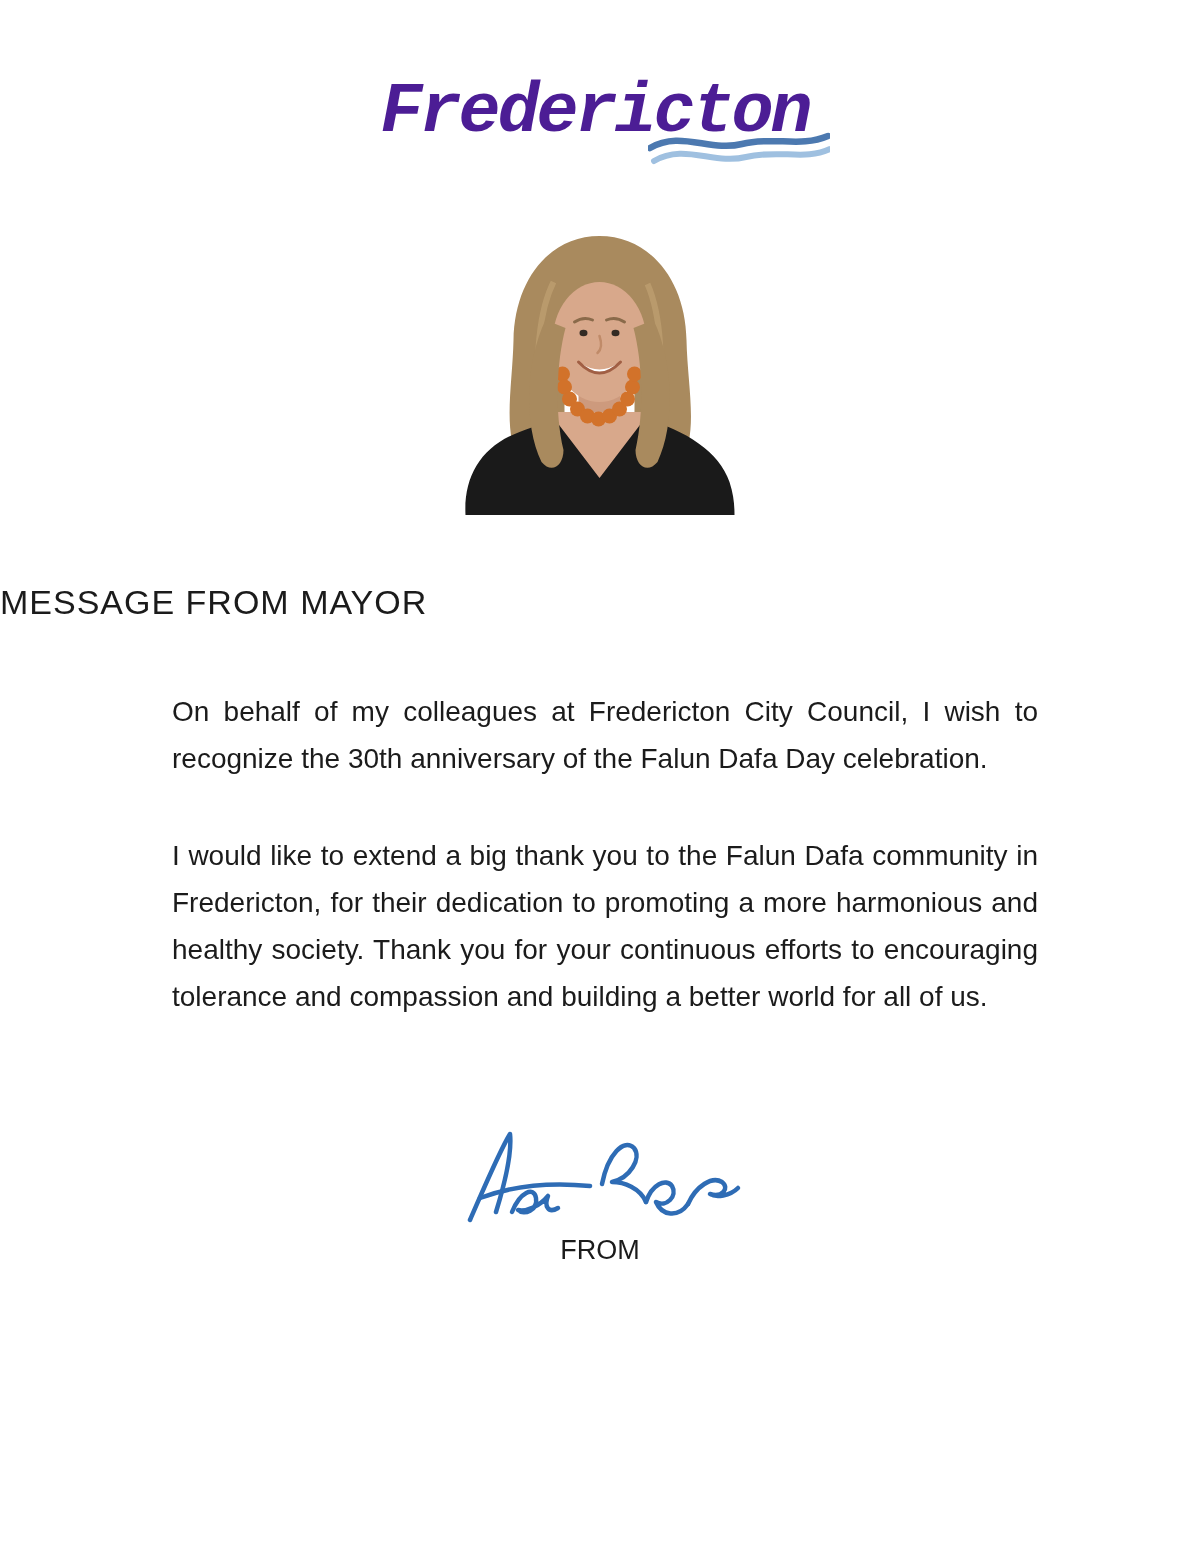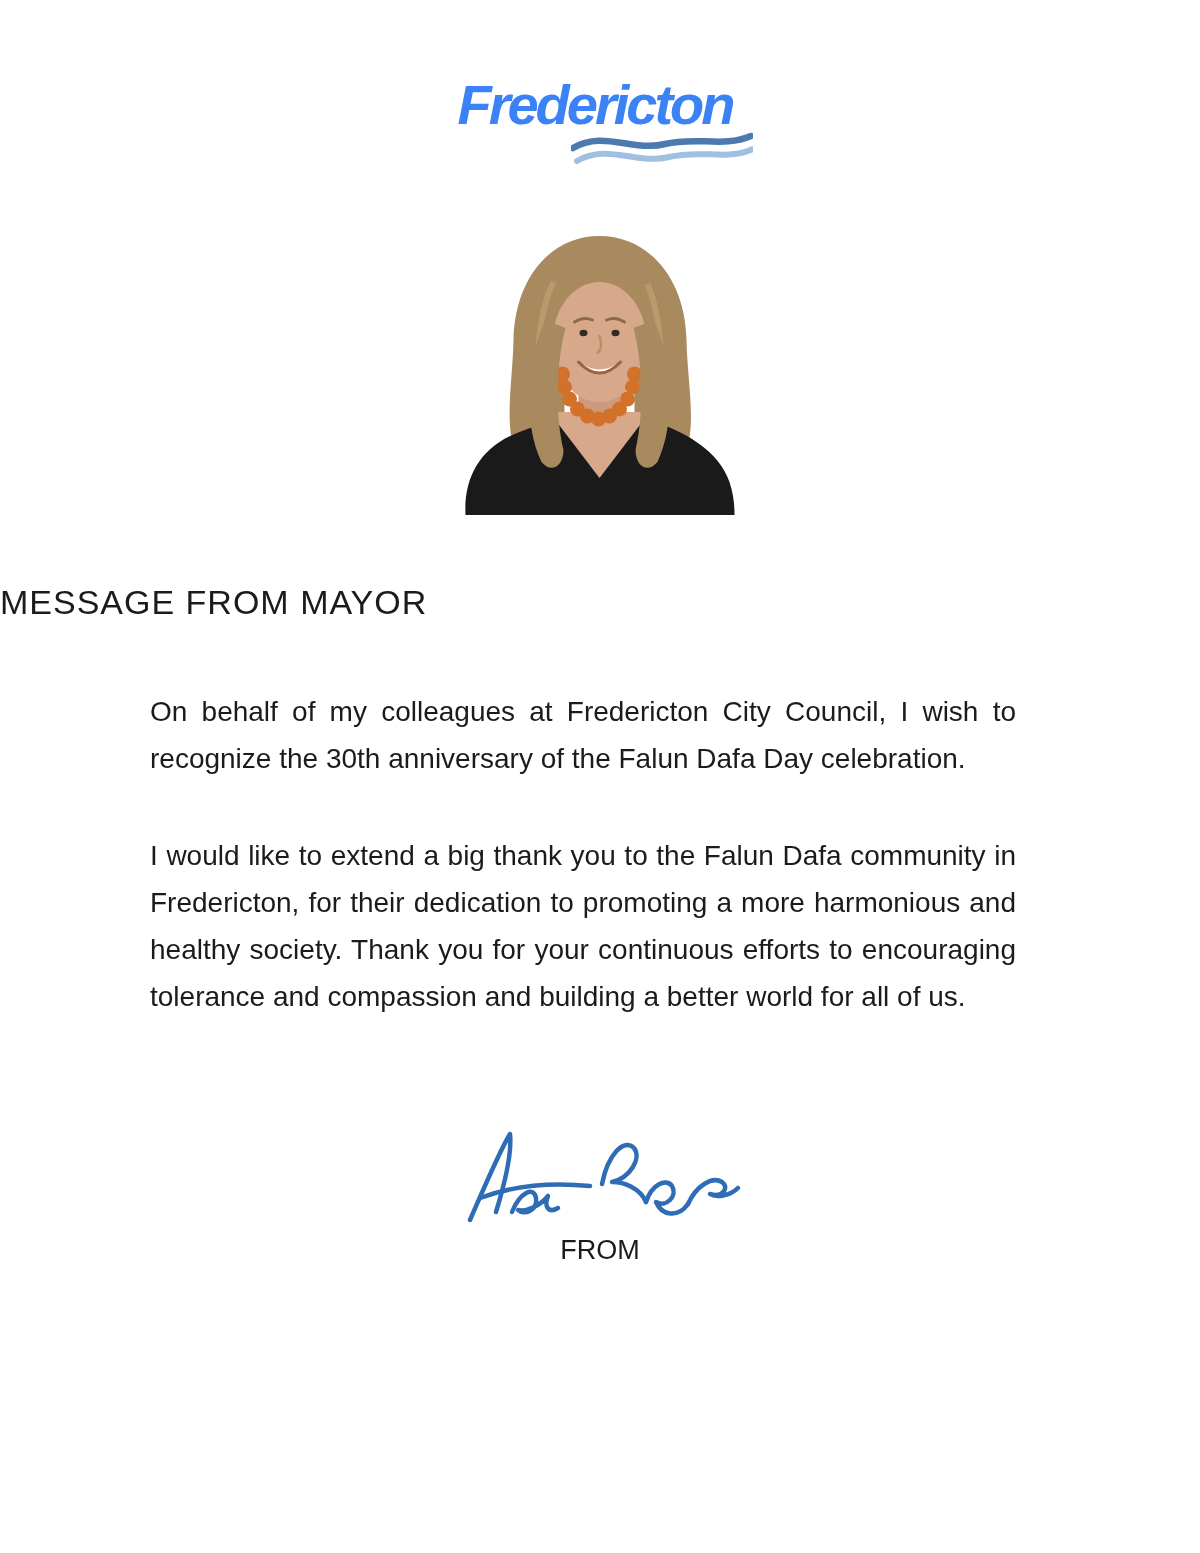--- a/index.html
+++ b/index.html
@@ -22,25 +22,26 @@
     top: 74px;
     left: 0;
     width: 100%;
     text-align: center;
   }
   .logo {
     position: relative;
     display: inline-block;
     font-style: italic;
     font-weight: bold;
-    font-size: 56px;
+    font-size: 70px;
     letter-spacing: -3px;
-    color: #3b82f6;
+    color: #4c1d95;
     line-height: 1.1;
     padding-right: 10px;
+    font-family: Liberation Mono, monospace;
   }
   .logo-wave {
     position: absolute;
     right: -10px;
     top: 48px;
     width: 182px;
     height: 54px;
     pointer-events: none;
   }
 
@@ -66,21 +67,21 @@
     font-size: 34px;
     font-weight: 400;
     letter-spacing: 1px;
     color: #1b1b1b;
   }
 
   
   .body-text {
     position: absolute;
     top: 688px;
-    left: 150px;
+    left: 172px;
     width: 866px;
     font-size: 28px;
     line-height: 47px;
     color: #1b1b1b;
   }
   .body-text p {
     text-align: justify;
     margin-bottom: 50px;
   }
 

